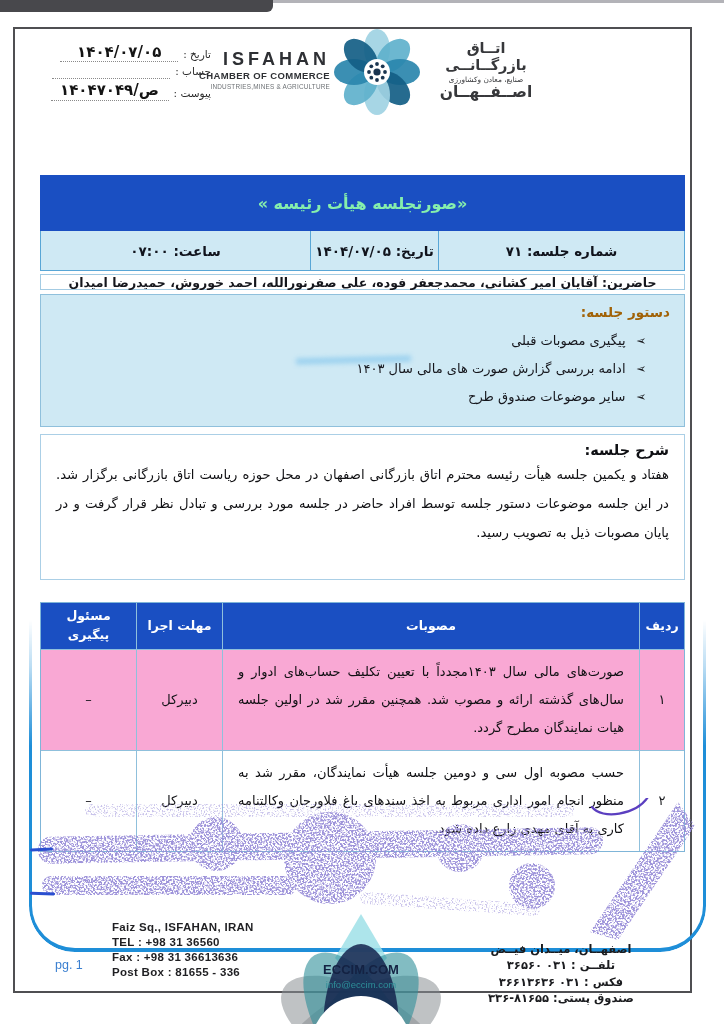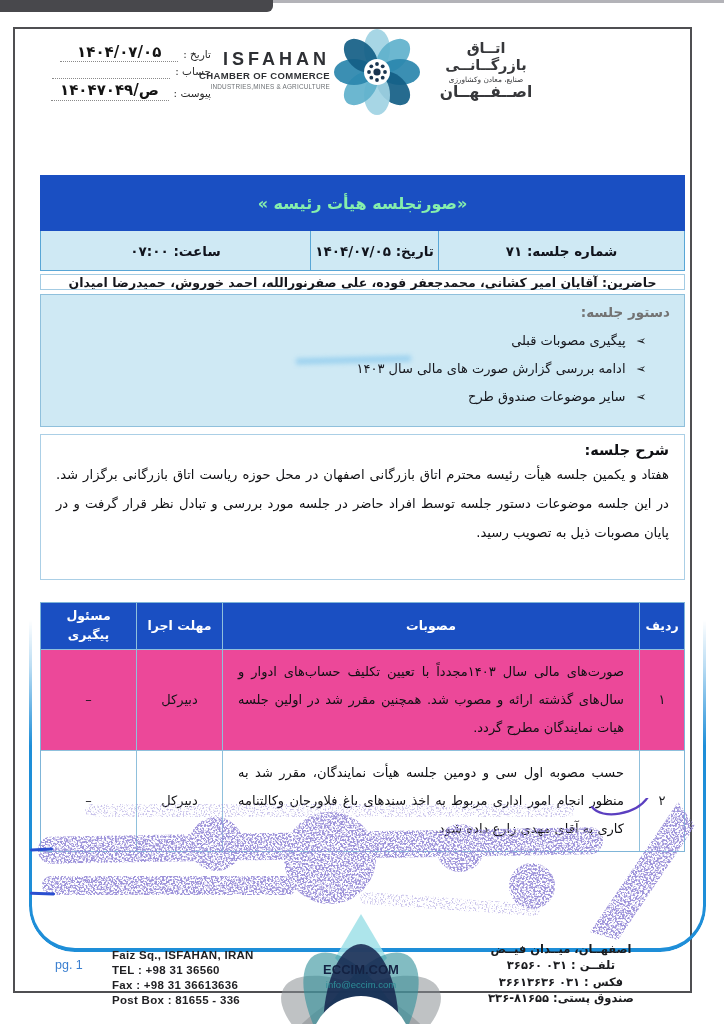--- a/index.html
+++ b/index.html
@@ -41,52 +41,52 @@
              display:flex;align-items:center;justify-content:center;letter-spacing:.5px}
   .sec-info{height:40px;background:#cfe9f4;display:grid;grid-template-columns:245px 128px 1fr;
             border:1px solid #58a6d6;border-top:none}
   .info-cell{display:flex;align-items:center;justify-content:center;font-size:13.5px;font-weight:600;color:#10131c}
   .info-cell + .info-cell{border-inline-start:1px solid #58a6d6}
 
   .sec-att{height:16px;margin-top:3px;background:#fff;border:1px solid #a3cbe3;
            display:flex;align-items:center;justify-content:center;font-size:12.5px;font-weight:600;color:#15161c}
 
   .sec-agenda{margin-top:4px;background:#cfe9f4;border:1px solid #8fc0dc;padding:9px 14px 16px;min-height:133px;position:relative}
-  .agenda-title{font-size:13.5px;font-weight:800;color:#737373}
+  .agenda-title{font-size:13.5px;font-weight:800;color:#a16207}
   .agenda-item{display:flex;align-items:center;gap:10px;margin:13px 24px 0 0;font-size:13px;color:#15161c;font-weight:500}
   .bullet{transform:scaleX(-1);font-size:12.5px;color:#1b1c20;flex:0 0 auto}
   .agenda-smudge{position:absolute;left:255px;top:62px;width:115px;height:6px;background:#6dbcea;
                  filter:blur(2.5px);opacity:.55;transform:rotate(-1.5deg)}
 
   .sec-desc{margin-top:7px;background:#fff;border:1px solid #abcfe6;padding:7px 15px 13px;min-height:146px}
   .desc-title{font-size:14.5px;font-weight:800;color:#0e0f13;margin-bottom:2px}
   .desc-text{font-size:13.2px;line-height:2.2;text-align:justify;color:#101013;font-weight:500}
 
   .res-table{margin-top:22px;border:1px solid #7fb5d8;display:grid;grid-template-columns:44px 1fr 86px 96px;background:#fff}
   .rt-h{background:#1a4fc2;color:#fff;font-weight:700;font-size:12.5px;display:flex;align-items:center;
         justify-content:center;min-height:46px;text-align:center;padding:3px 5px;line-height:1.5}
   .rt-c{display:flex;align-items:center;justify-content:center;font-size:13px;color:#141519;
         min-height:94px;padding:4px 8px;border-top:1px solid #8fc0dc}
   .rt-text{min-height:94px;padding:8px 15px;border-top:1px solid #8fc0dc;font-size:13px;color:#101013;
            line-height:2.15;text-align:justify;font-weight:500;display:flex;align-items:center}
   .bi{border-inline-start:1px solid #8fc0dc}
-  .tint{background:#ec4899}
+  .tint{background:#f9a8d4}
 
   
   .u-line{position:absolute;left:29px;top:620px;width:677px;height:332px;
           border:0 solid #1e8ed8;border-left-width:3px;border-right-width:3px;border-bottom-width:4px;
           border-radius:0 0 46px 46px;
           -webkit-mask-image:linear-gradient(to bottom,transparent 0,rgba(0,0,0,.3) 14%,#000 38%);
           mask-image:linear-gradient(to bottom,transparent 0,rgba(0,0,0,.3) 14%,#000 38%)}
 
   .stamp{position:absolute;left:30px;top:798px}
 
   
   .pg{position:absolute;left:55px;top:958px;color:#3a7fd0;font-size:12.5px;font-family:"Liberation Sans",sans-serif}
-  .addr-en{position:absolute;left:112px;top:948px;font-family:"Liberation Sans",sans-serif;
+  .addr-en{position:absolute;left:112px;top:920px;font-family:"Liberation Sans",sans-serif;
            font-size:11.5px;font-weight:bold;color:#1f1f22;line-height:1.3;letter-spacing:.3px}
   .flower{position:absolute;left:252px;top:912px}
   .addr-fa{position:absolute;left:468px;top:941px;width:186px;direction:rtl;text-align:center;
            font-size:11.5px;font-weight:600;color:#1b1c1f;line-height:1.42}
 </style>
 </head>
 <body>
 
 <div id="canvas">
 

